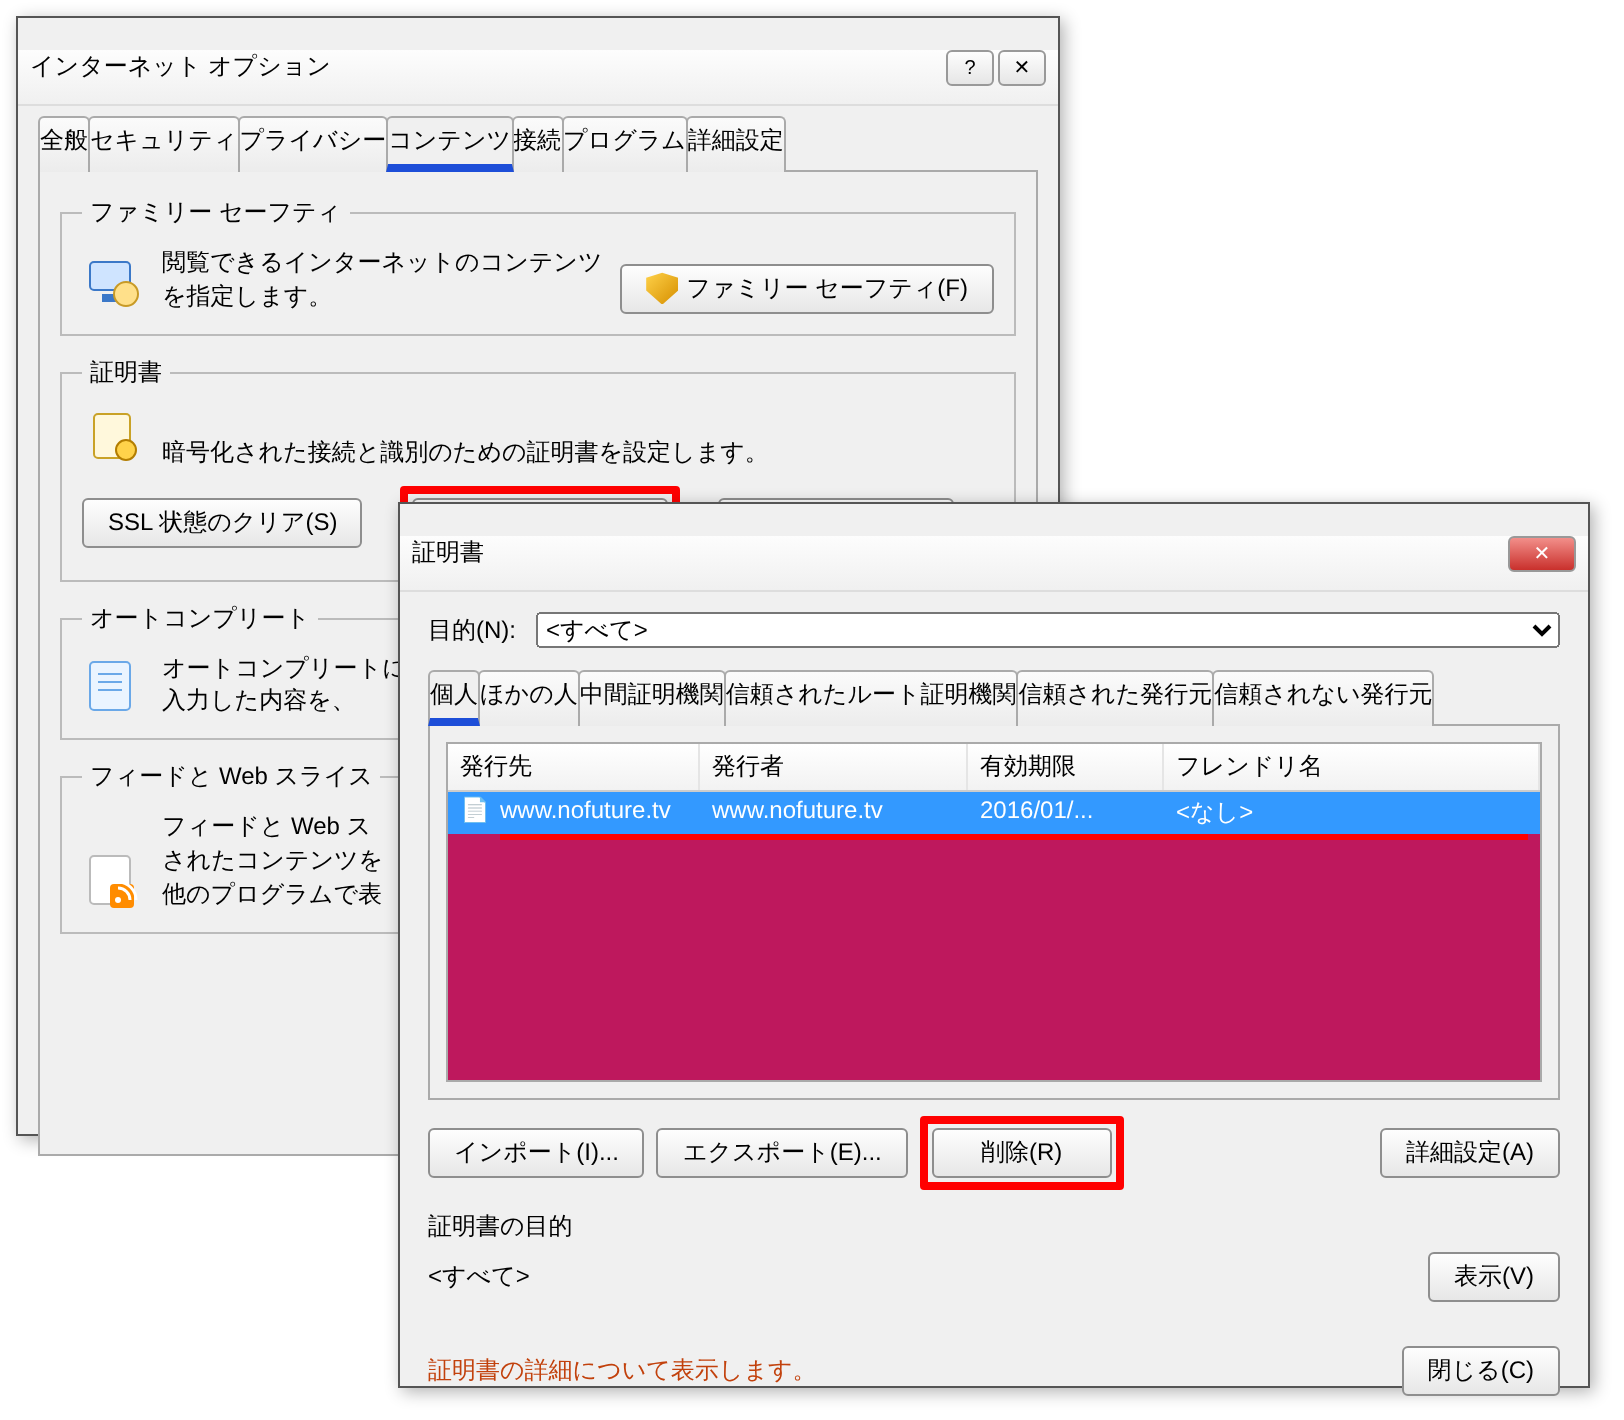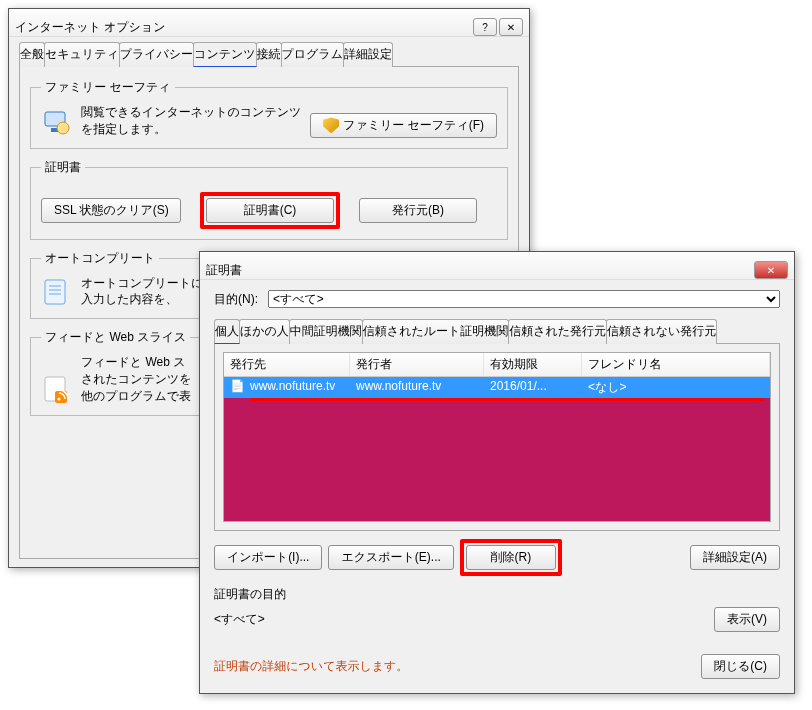--- a/index.html
+++ b/index.html
@@ -1,25 +1,25 @@
 <!DOCTYPE html>
 <html><head>
 <meta charset="utf-8">
 <style>
   * { box-sizing: border-box; font-family: "Meiryo UI", "MS PGothic", sans-serif; font-size: 12px; }
   body { margin: 0; background: #fff; width: 812px; height: 710px; position: relative; }
   .dialog { position: absolute; border: 1px solid #555; background: #f0f0f0; box-shadow: 2px 2px 8px rgba(0,0,0,0.3); }
-  .titlebar { background: linear-gradient(to bottom, #fdfdfd, #f0f0f0); height: 28px; display: flex; align-items: flex-end; padding: 0 6px; border-bottom: 1px solid #ddd; }
+  .titlebar { background: linear-gradient(to bottom, #fdfdfd, #f0f0f0); height: 28px; display: flex; align-items: flex-start; padding: 0 6px; border-bottom: 1px solid #ddd; margin-top: 16px; }
   .titlebar .title { flex: 1; }
   .winbtn { border: 1px solid #999; border-radius: 3px; width: 24px; height: 18px; margin-left: 2px; display: inline-flex; align-items: center; justify-content: center; font-size: 10px; background: linear-gradient(to bottom,#fdfdfd,#e6e6e6); cursor: pointer; }
   .winbtn.close-red { background: linear-gradient(to bottom,#f28f8a,#c9302c); color: #fff; width: 34px; }
   .dlg-body { padding: 4px 10px 10px 10px; }
   .tabstrip { display: flex; border-bottom: 1px solid #aaa; position: relative; }
   .tab { border: 1px solid #aaa; border-bottom: none; background: linear-gradient(to bottom,#fbfbfb,#ececec); padding: 3px 0; margin-right: -1px; border-top-left-radius: 3px; border-top-right-radius: 3px; position: relative; top: 1px; cursor: pointer; }
-  .tab.active { background: #f0f0f0; border-bottom: 1px solid #1d4ed8; z-index:2; }
+  .tab.active { background: #f0f0f0; border-bottom: 4px solid #1d4ed8; z-index:2; }
   .tabpanel { border: 1px solid #aaa; border-top: none; padding: 8px 10px 12px 10px; background:#f0f0f0; }
   fieldset { border:1px solid #bbb; margin:4px 0 10px 0; padding:8px 10px 10px 10px; }
   legend { padding: 0 4px; }
   .row { display:flex; align-items:flex-end; gap:8px; }
   .icon { width:32px; height:32px; flex:none; position:relative; }
   .desc { flex:1; line-height:1.4; }
   .btn { border:1px solid #8e8e8e; border-radius:3px; background:linear-gradient(to bottom,#fefefe,#e7e7e7); padding:3px 12px; cursor:pointer; white-space:nowrap; }
   .highlight-box { border:4px solid #ff0000; padding:2px; border-radius:2px; }
   select { width:100%; }
   .listbox { border:1px solid #aaa; background:#be185d; height:170px; overflow:auto; }
@@ -67,20 +67,29 @@
                 <circle cx="22" cy="22" r="6" fill="#ffe08a" stroke="#c89a26"></circle>
               </svg>
           </div>
           <div class="desc">閲覧できるインターネットのコンテンツを指定します。</div>
           <button class="btn"><span class="shield"></span><span>ファミリー セーフティ(F)</span></button>
         </div>
       </fieldset>
 
       <fieldset>
         <legend>証明書</legend>
+        <div class="row">
+          <div class="icon">
+            <svg viewBox="0 0 32 32">
+                <rect x="6" y="4" width="18" height="22" rx="2" fill="#fff8dc" stroke="#c9a227"></rect>
+                <circle cx="22" cy="22" r="5" fill="#ffd24a" stroke="#b37d00"></circle>
+              </svg>
+          </div>
+          <div class="desc">暗号化された接続と識別のための証明書を設定します。</div>
+        </div>
         <div class="row" style="margin-top:8px; gap:19px; align-items:center;">
           <button class="btn" style="width:140px;">SSL 状態のクリア(S)</button>
           <span class="highlight-box" style="display:inline-block;">
             <button class="btn" style="width:128px;">証明書(C)</button>
           </span>
           <button class="btn" style="width:118px;">発行元(B)</button>
         </div>
       </fieldset>
 
       <fieldset>

